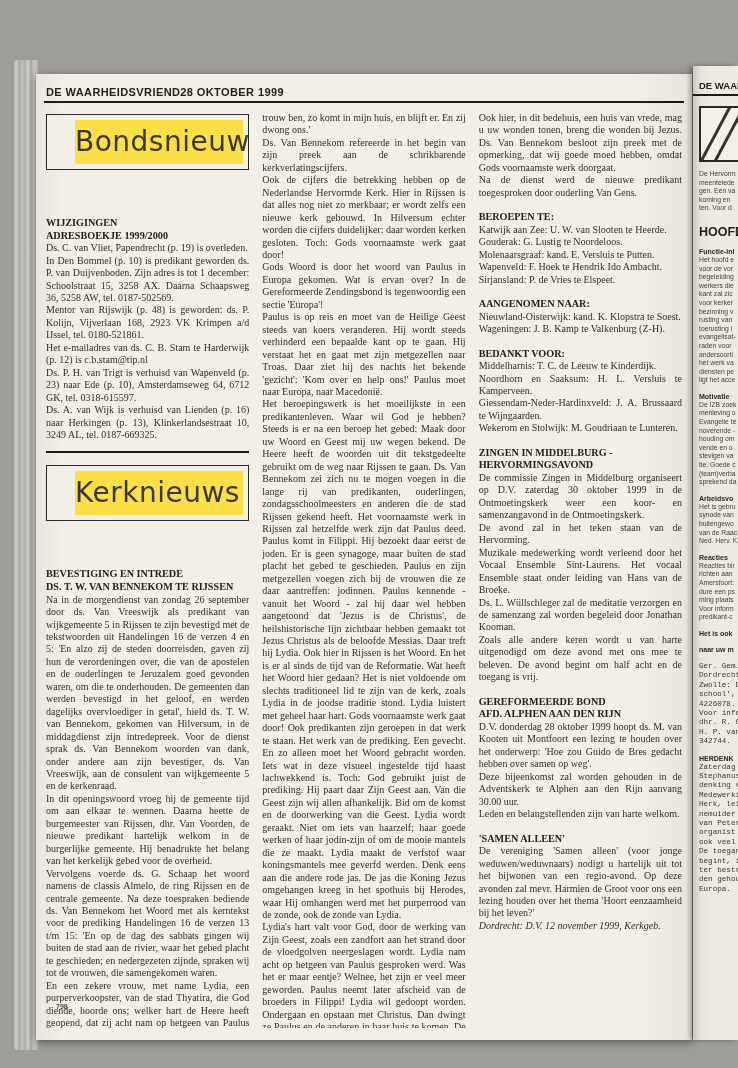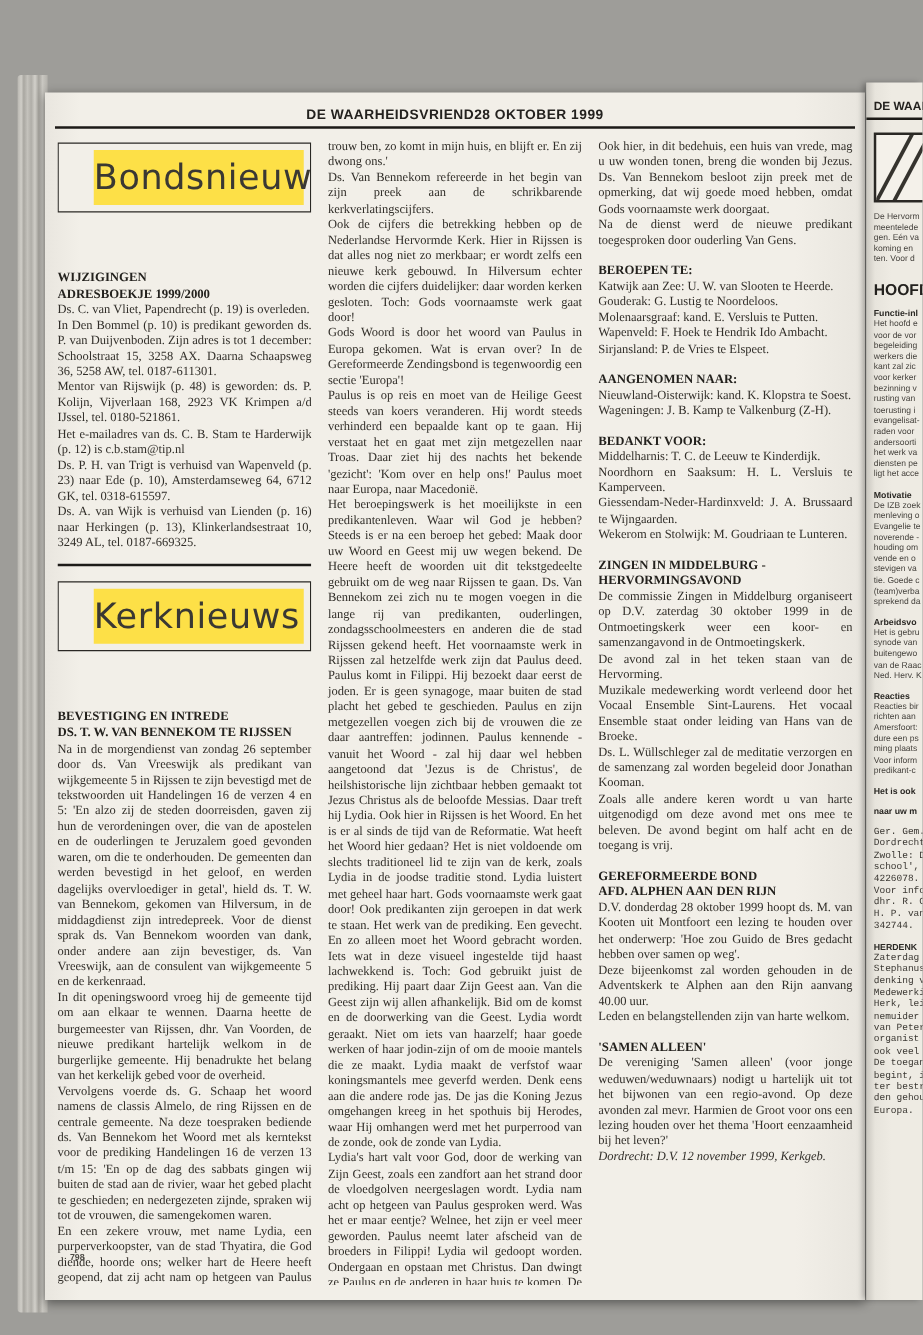--- a/index.html
+++ b/index.html
@@ -19,21 +19,21 @@
   }
   
   .main-page{
     position:absolute;left:36px;top:74px;width:656px;height:966px;
     background:linear-gradient(90deg,#e9e6df 0,#f2efe8 28px,#f2efe8 600px,#e8e5de 656px);
     box-shadow:0 2px 8px rgba(0,0,0,.45);
     color:#2e2b27;
   }
   .page-inner{position:absolute;left:8px;top:12px;right:8px;bottom:8px;}
   .masthead{
-    display:flex;justify-content:center;align-items:flex-end;
+    display:flex;justify-content:flex-start;align-items:flex-end;
     font-family:"Liberation Sans", sans-serif;font-weight:bold;
     font-size:11px;letter-spacing:.4px;color:#23211e;
     border-bottom:2.5px solid #1c1a17;padding:0 2px 3px 2px;
   }
   .cols{display:flex;gap:13px;margin-top:9px;height:916px;overflow:hidden;padding:0 2px;}
   .col{width:204px;overflow:hidden;font-size:10px;line-height:12.45px;text-align:justify;}
   .col .para{margin:0;text-align:justify;color:#312e29;}
   .col .para.italic{font-style:italic;}
   .col .heading{
     font-weight:bold;white-space:pre-line;color:#23211d;
@@ -98,21 +98,21 @@
         <span>28 OKTOBER 1999</span>
       </div>
       <div class="cols">
         <div class="col">
             <div class="headline-box">
               <div class="headline-inner">Bondsnieuws</div>
             </div>
             <div class="heading">WIJZIGINGEN
 ADRESBOEKJE 1999/2000</div>
             <div class="para">Ds. C. van Vliet, Papendrecht (p. 19) is overleden.</div>
-            <div class="para">In Den Bommel (p. 10) is predikant geworden ds. P. van Duijvenboden. Zijn adres is tot 1 december: Schoolstraat 15, 3258 AX. Daarna Schaapsweg 36, 5258 AW, tel. 0187-611301.</div>
+            <div class="para">In Den Bommel (p. 10) is predikant geworden ds. P. van Duijvenboden. Zijn adres is tot 1 december: Schoolstraat 15, 3258 AX. Daarna Schaapsweg 36, 5258 AW, tel. 0187-502569.</div>
             <div class="para">Mentor van Rijswijk (p. 48) is geworden: ds. P. Kolijn, Vijverlaan 168, 2923 VK Krimpen a/d IJssel, tel. 0180-521861.</div>
             <div class="para">Het e-mailadres van ds. C. B. Stam te Harderwijk (p. 12) is c.b.stam@tip.nl</div>
             <div class="para">Ds. P. H. van Trigt is verhuisd van Wapenveld (p. 23) naar Ede (p. 10), Amsterdamseweg 64, 6712 GK, tel. 0318-615597.</div>
             <div class="para">Ds. A. van Wijk is verhuisd van Lienden (p. 16) naar Herkingen (p. 13), Klinkerlandsestraat 10, 3249 AL, tel. 0187-669325.</div>
             <div class="col-rule"></div>
             <div class="headline-box">
               <div class="headline-inner">Kerknieuws</div>
             </div>
             <div class="heading">BEVESTIGING EN INTREDE
 DS. T. W. VAN BENNEKOM TE RIJSSEN</div>
@@ -150,21 +150,21 @@
             <div class="heading">ZINGEN IN MIDDELBURG -
 HERVORMINGSAVOND</div>
             <div class="para">De commissie Zingen in Middelburg organiseert op D.V. zaterdag 30 oktober 1999 in de Ontmoetingskerk weer een koor- en samenzangavond in de Ontmoetingskerk.</div>
             <div class="para">De avond zal in het teken staan van de Hervorming.</div>
             <div class="para">Muzikale medewerking wordt verleend door het Vocaal Ensemble Sint-Laurens. Het vocaal Ensemble staat onder leiding van Hans van de Broeke.</div>
             <div class="para">Ds. L. Wüllschleger zal de meditatie verzorgen en de samenzang zal worden begeleid door Jonathan Kooman.</div>
             <div class="para">Zoals alle andere keren wordt u van harte uitgenodigd om deze avond met ons mee te beleven. De avond begint om half acht en de toegang is vrij.</div>
             <div class="heading">GEREFORMEERDE BOND
 AFD. ALPHEN AAN DEN RIJN</div>
             <div class="para">D.V. donderdag 28 oktober 1999 hoopt ds. M. van Kooten uit Montfoort een lezing te houden over het onderwerp: 'Hoe zou Guido de Bres gedacht hebben over samen op weg'.</div>
-            <div class="para">Deze bijeenkomst zal worden gehouden in de Adventskerk te Alphen aan den Rijn aanvang 40.00 uur.</div>
+            <div class="para">Deze bijeenkomst zal worden gehouden in de Adventskerk te Alphen aan den Rijn aanvang 30.00 uur.</div>
             <div class="para">Leden en belangstellenden zijn van harte welkom.</div>
             <div class="heading">'SAMEN ALLEEN'</div>
             <div class="para">De vereniging 'Samen alleen' (voor jonge weduwen/weduwnaars) nodigt u hartelijk uit tot het bijwonen van een regio-avond. Op deze avonden zal mevr. Harmien de Groot voor ons een lezing houden over het thema 'Hoort eenzaamheid bij het leven?'</div>
             <div class="para italic">Dordrecht: D.V. 12 november 1999, Kerkgeb.</div>
           </div>
       </div>
       <div class="page-number">798</div>
     </div>
   </div>
 

